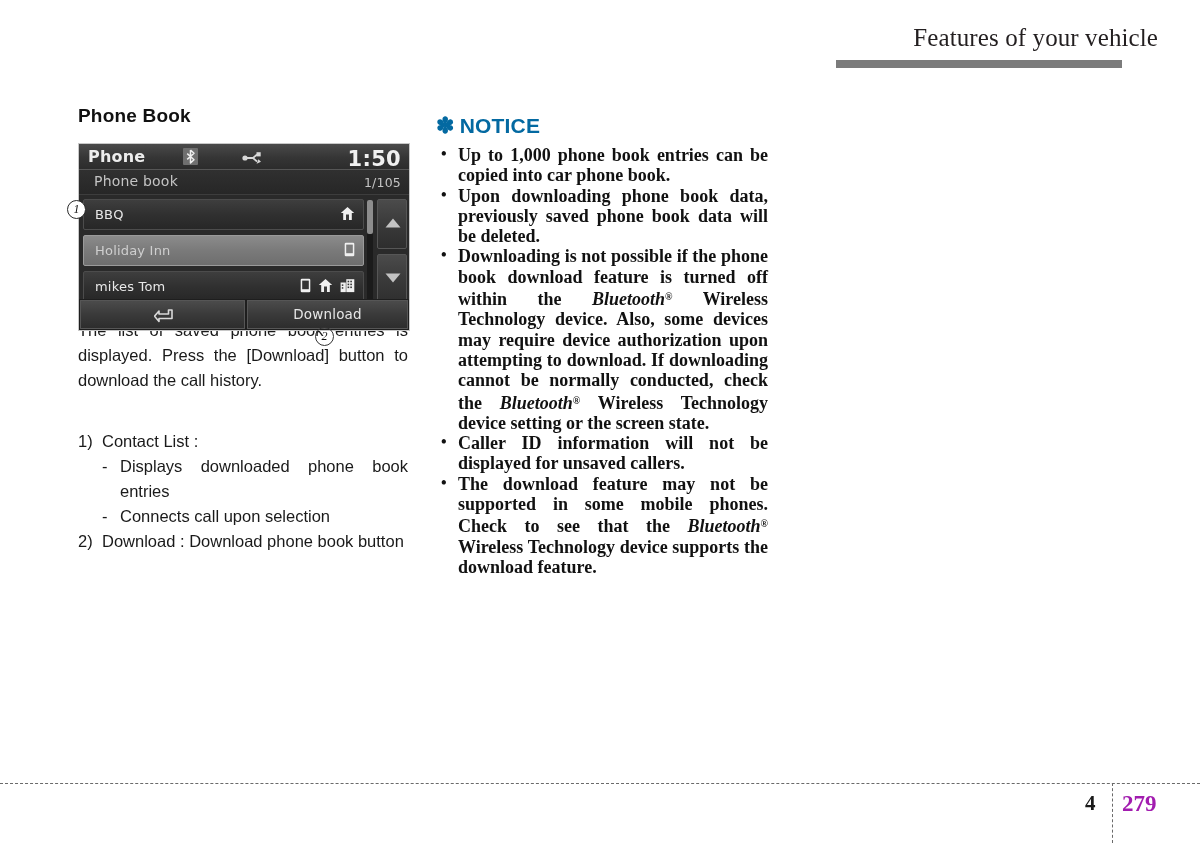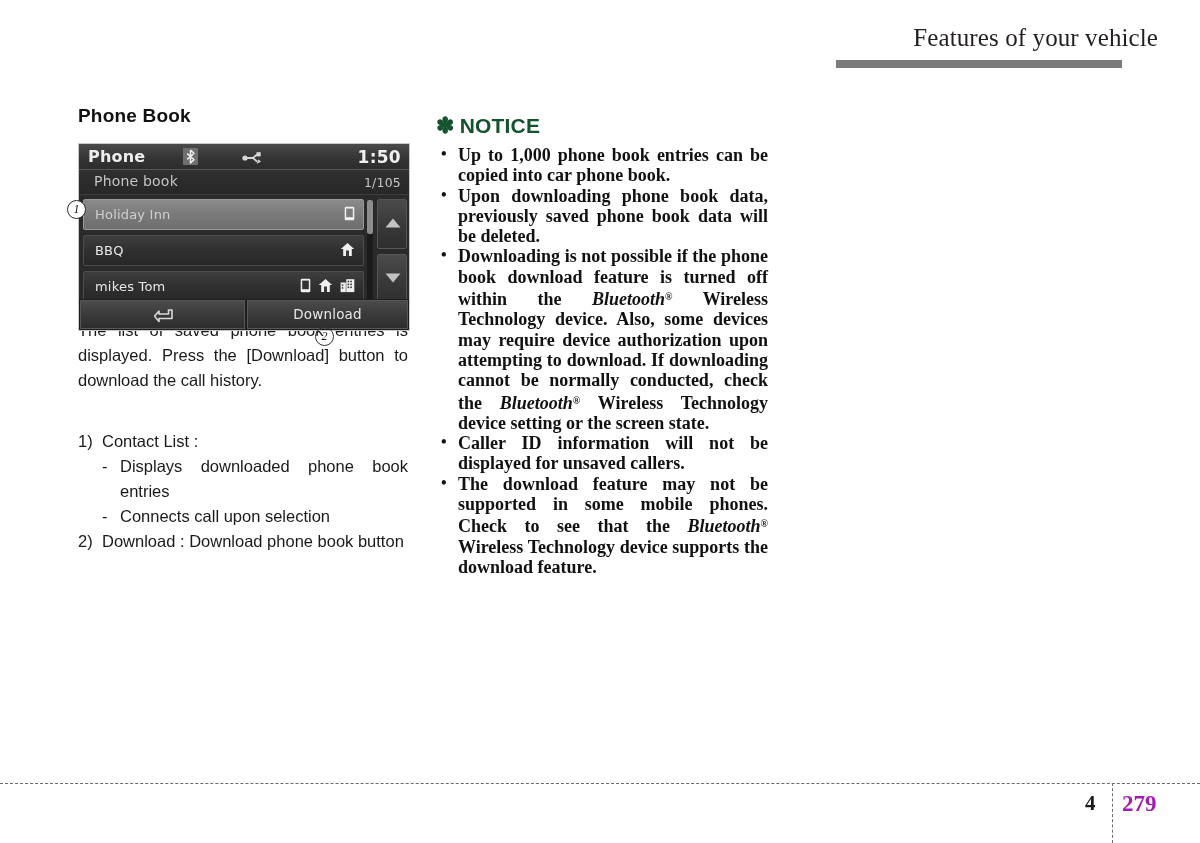--- a/index.html
+++ b/index.html
@@ -148,21 +148,21 @@
     border-radius: 1px;
   }
   #usb-icon {
     position: absolute;
     left: 163px; top: 6px;
     width: 20px; height: 14px;
   }
   #device-clock {
     position: absolute;
     right: 8px; top: 3px;
-    font-size: 17px;
+    font-size: 21px;
     font-weight: bold;
     color: #f0f0f0;
     letter-spacing: 0.3px;
     margin-left: 21px;
   }
   
   #device-subbar {
     position: absolute;
     left: 0; top: 26px;
     width: 100%;
@@ -339,21 +339,21 @@
   .sub-item .dash {
     position: absolute;
     left: 24px;
     top: 0;
   }
 
   
   #notice-head {
     font-size: 21px;
     font-weight: bold;
-    color: #14532d;
+    color: #0369a1;
     margin: 0 0 6px 0;
     letter-spacing: 0.2px;
   }
   #notice-head .asterisk {
     font-size: 22px;
     margin-right: 5px;
   }
   .notice-item {
     position: relative;
     padding-left: 22px;
@@ -450,39 +450,39 @@
           <span id="device-clock">1:50</span>
         </div>
 
         <div id="device-subbar">
           <span id="device-subtitle">Phone book</span>
           <span id="device-count">1/105</span>
         </div>
 
         <div id="device-list">
 
+          <div class="contact-row dark">
+            <span class="contact-name">BBQ</span>
+            <span class="row-icons">
+              <span class="ricon">
+                <svg width="15" height="15" viewBox="0 0 15 15">
+                  <path d="M7.5 1 L14.2 7 L11.8 7 L11.8 14 L3.2 14 L3.2 7 L0.8 7 Z" fill="#f0f0f0"></path>
+                  <rect x="6" y="8.5" width="3" height="5.5" fill="#3a3a3a"></rect>
+                </svg>
+              </span>
+            </span>
+          </div>
+
           <div class="contact-row light">
             <span class="contact-name">Holiday Inn</span>
             <span class="row-icons">
               <span class="ricon">
                 <svg width="11" height="15" viewBox="0 0 11 15">
                   <rect x="0.7" y="0.7" width="9.6" height="13.6" rx="1.3" fill="#f0f0f0"></rect>
                   <rect x="2.2" y="2.6" width="6.6" height="8.6" fill="#7c7c7c"></rect>
-                </svg>
-              </span>
-            </span>
-          </div>
-
-          <div class="contact-row dark">
-            <span class="contact-name">BBQ</span>
-            <span class="row-icons">
-              <span class="ricon">
-                <svg width="15" height="15" viewBox="0 0 15 15">
-                  <path d="M7.5 1 L14.2 7 L11.8 7 L11.8 14 L3.2 14 L3.2 7 L0.8 7 Z" fill="#f0f0f0"></path>
-                  <rect x="6" y="8.5" width="3" height="5.5" fill="#3a3a3a"></rect>
                 </svg>
               </span>
             </span>
           </div>
 
           <div class="contact-row dark">
             <span class="contact-name">mikes Tom</span>
             <span class="row-icons">
               <span class="ricon">
                 <svg width="11" height="15" viewBox="0 0 11 15">

